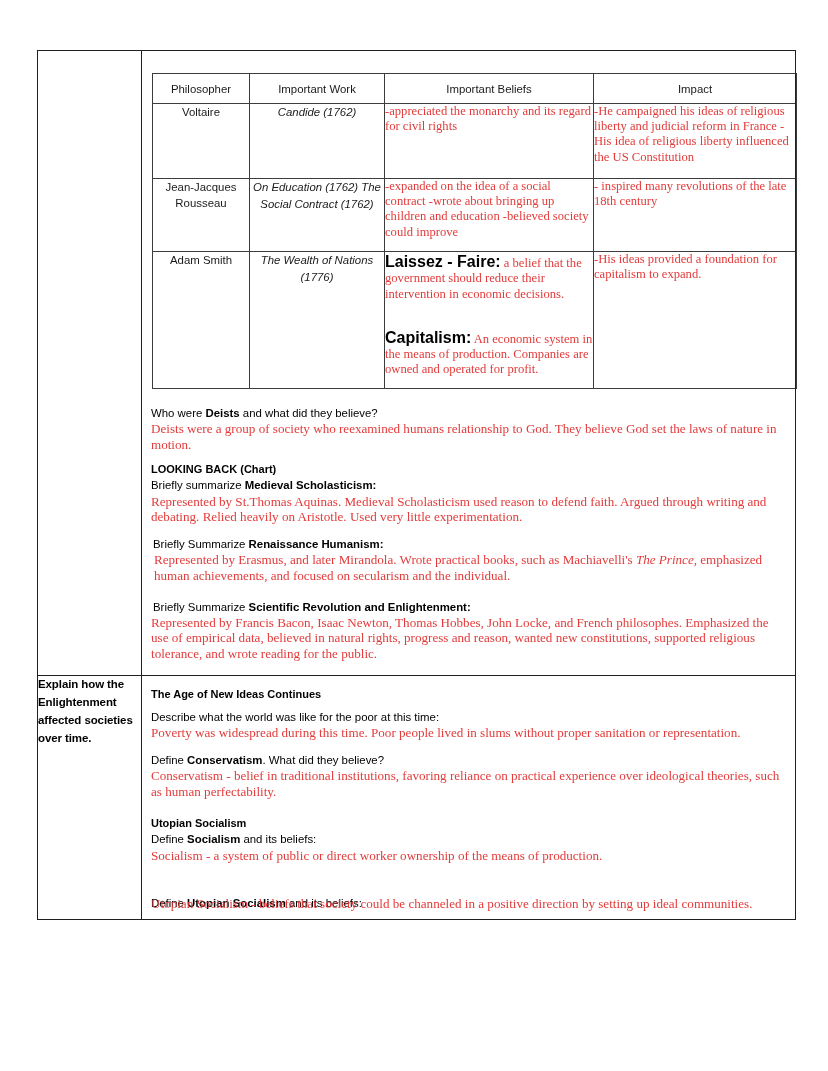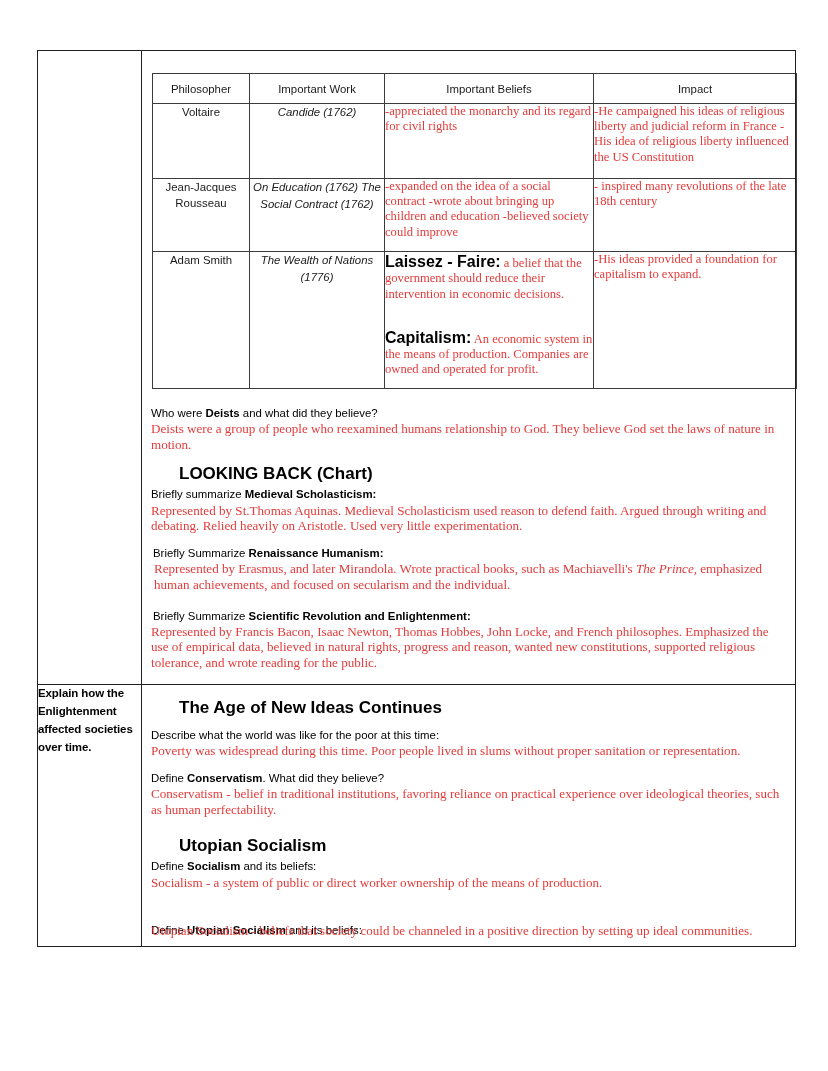--- a/index.html
+++ b/index.html
@@ -139,25 +139,24 @@
   }
   .q b { font-weight: bold; }
   .a {
     font-family: "Liberation Serif", serif;
     font-size: 13.1px;
     color: #e33b3b;
     line-height: 1.17;
   }
   .a i { font-style: italic; }
   .sec-head {
-    font-size: 17px;
+    font-size: 11px;
     font-weight: bold;
     color: #000;
     line-height: 1.5;
-    margin-left: 28px;
   }
   .sp-6  { height: 6px; }
   .sp-9  { height: 9px; }
   .sp-12 { height: 12px; }
   .sp-16 { height: 16px; }
   .indent-1 { padding-left: 3px; }
   .indent-2 { padding-left: 2px; }
 
   
   .bottom-body {
@@ -230,21 +229,21 @@
                 </tr>
 
 
               </tbody>
             </table>
           </div>
 
           <div class="prose">
 
             <div class="q"><span>Who were </span><b>Deists</b><span> and what did they believe?</span></div>
-            <div class="a">Deists were a group of people who reexamined humans relationship to God. They believe God set the laws of nature in motion.</div>
+            <div class="a">Deists were a group of society who reexamined humans relationship to God. They believe God set the laws of nature in motion.</div>
 
             <div class="sp-9"></div>
 
             <div class="sec-head">LOOKING BACK (Chart)</div>
 
             <div class="q"><span>Briefly summarize </span><b>Medieval Scholasticism:</b></div>
             <div class="a">Represented by St.Thomas Aquinas. Medieval Scholasticism used reason to defend faith. Argued through writing and debating. Relied heavily on Aristotle. Used very little experimentation.</div>
 
             <div class="sp-12"></div>
 

